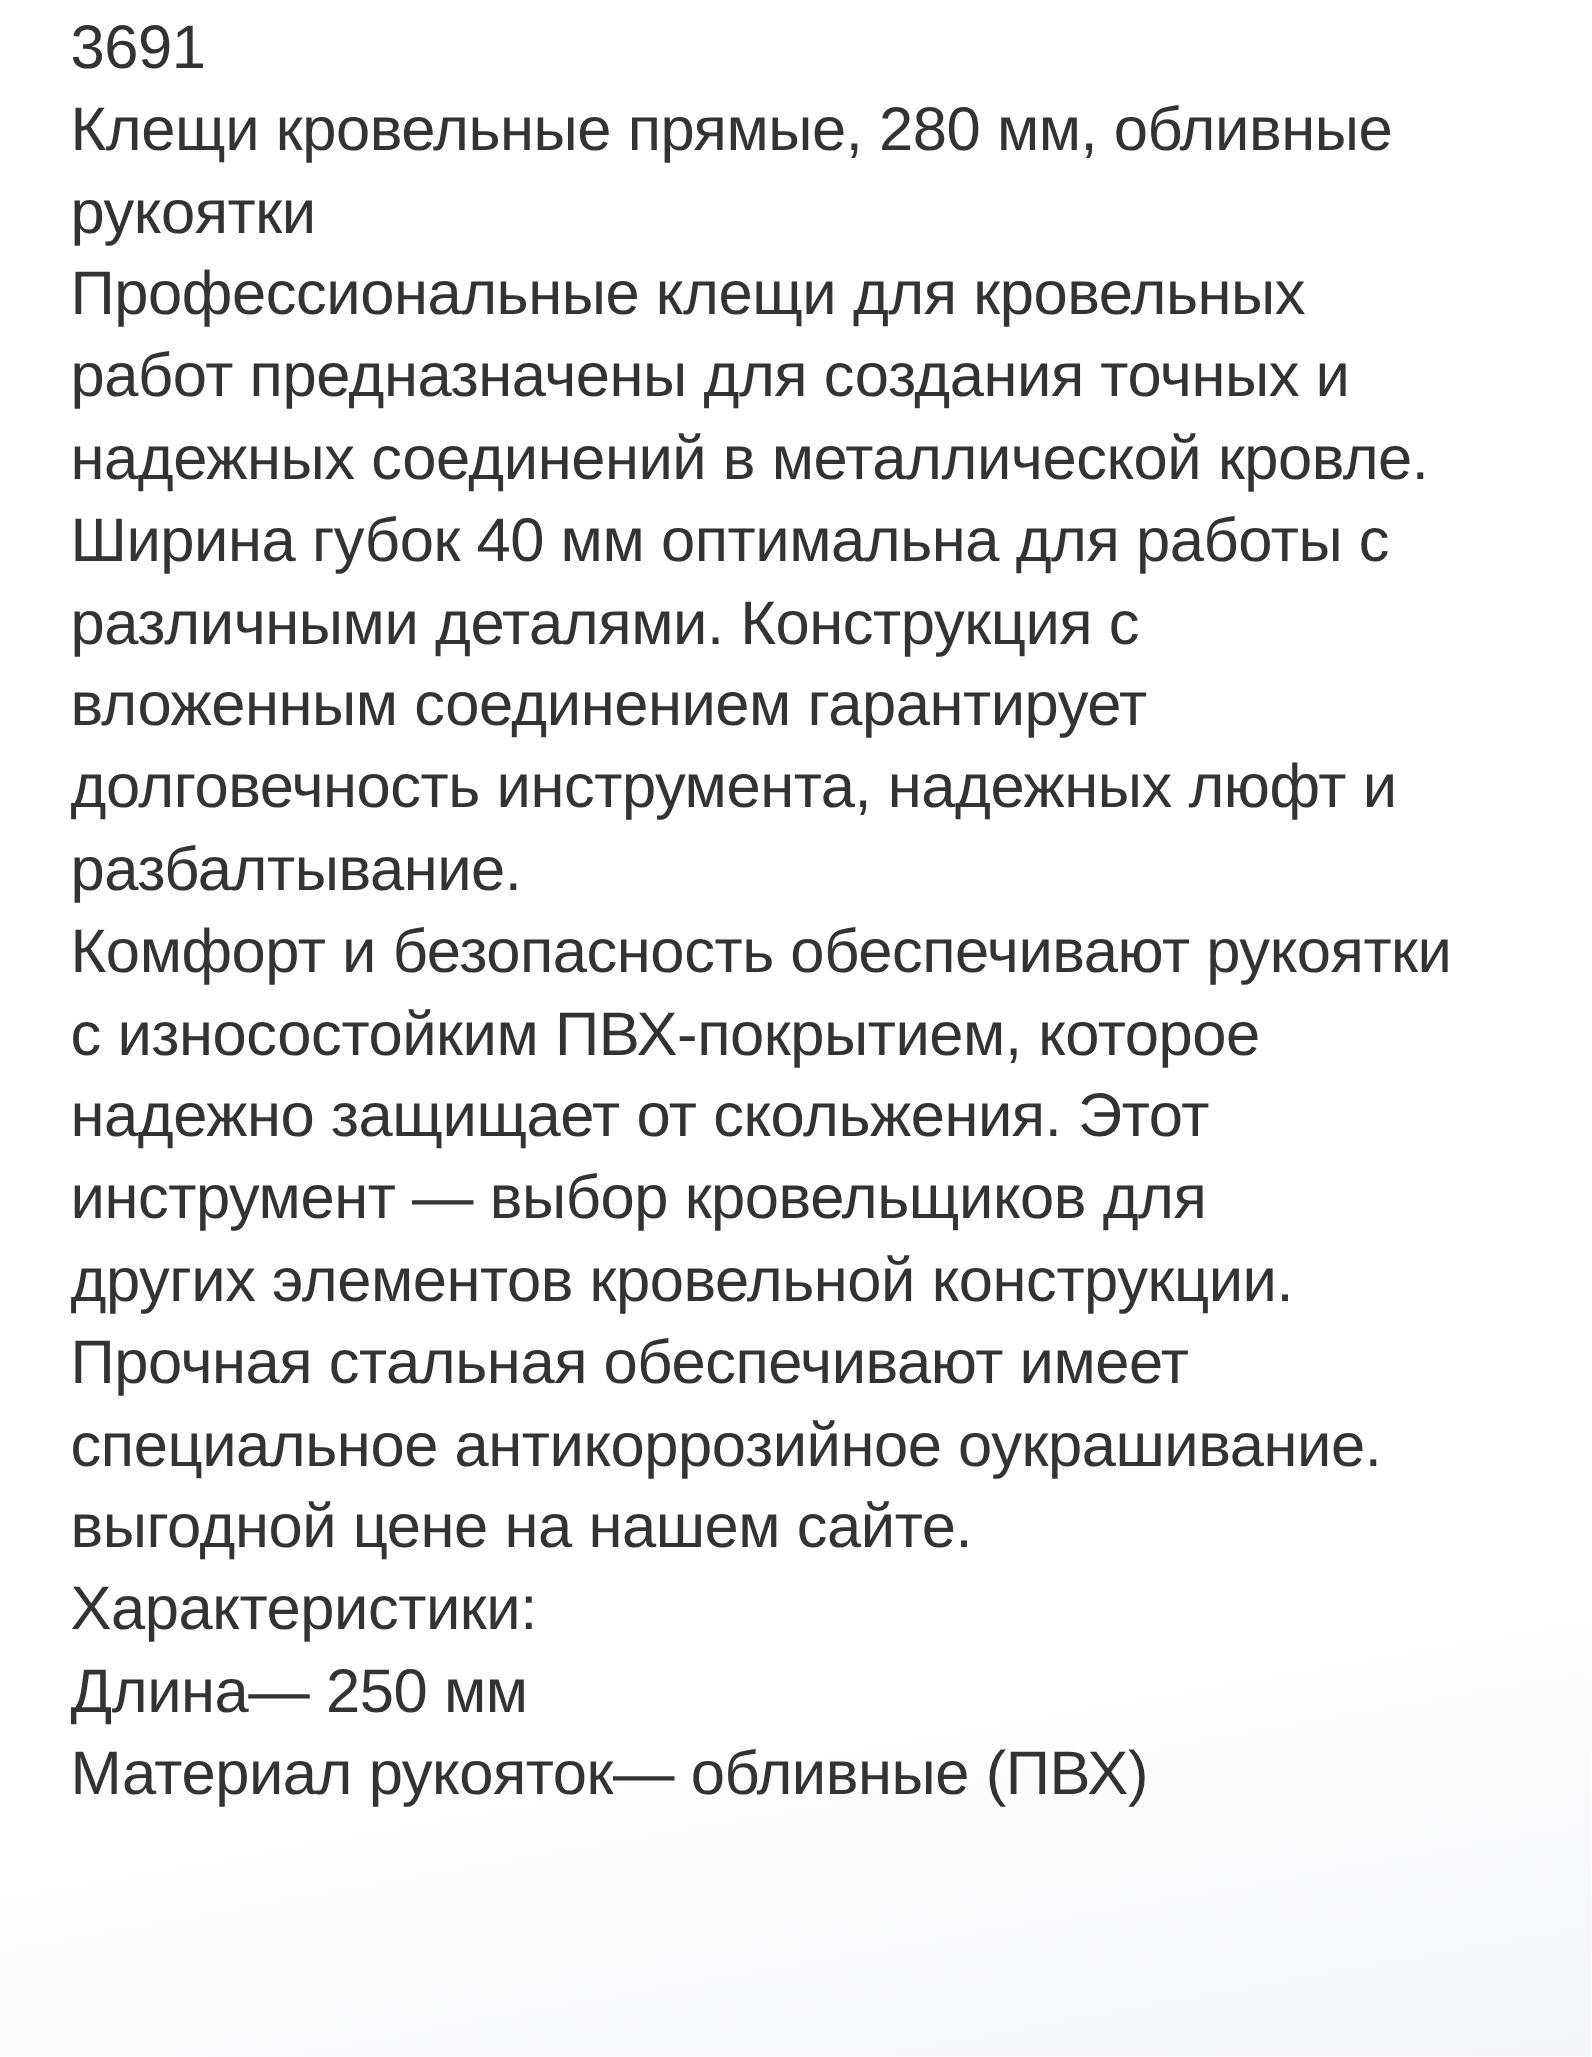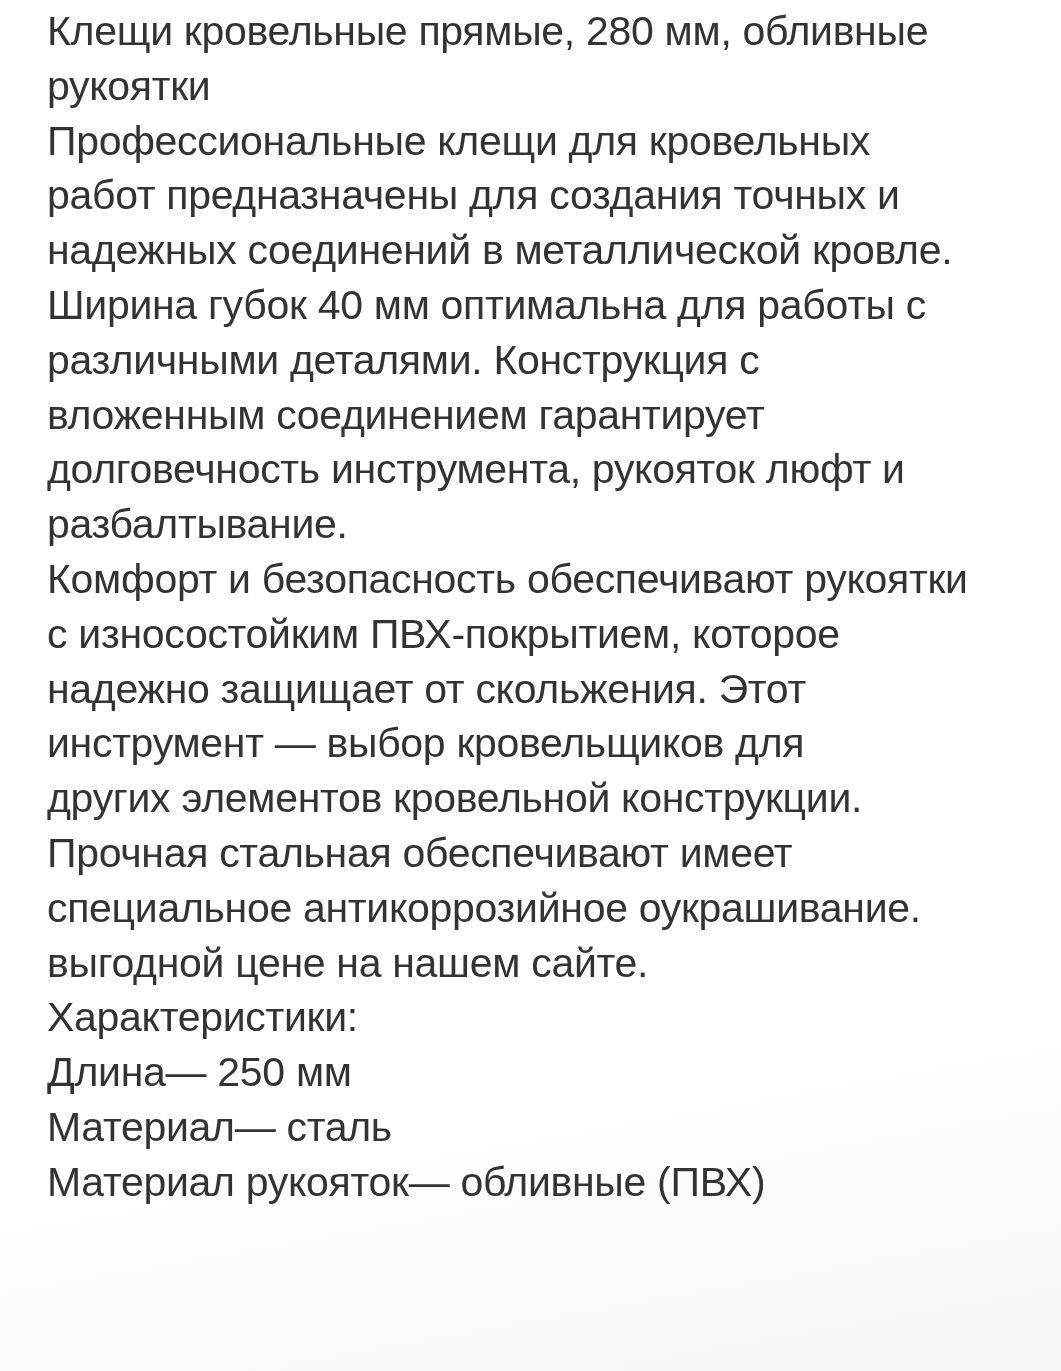--- a/index.html
+++ b/index.html
@@ -30,49 +30,49 @@
   .text-line {
     white-space: nowrap;
   }
 </style>
 </head>
 <body>
 
 <main>
   <div class="text-content" id="text-content">
       <div class="text-section">
+        <div class="text-line">3691</div>
+      </div>
+      <div class="text-section">
         <div class="text-line">Клещи кровельные прямые, 280 мм, обливные</div>
         <div class="text-line">рукоятки</div>
       </div>
       <div class="text-section">
         <div class="text-line">Профессиональные клещи для кровельных</div>
         <div class="text-line">работ предназначены для создания точных и</div>
         <div class="text-line">надежных соединений в металлической кровле.</div>
         <div class="text-line">Ширина губок 40 мм оптимальна для работы с</div>
         <div class="text-line">различными деталями. Конструкция с</div>
         <div class="text-line">вложенным соединением гарантирует</div>
-        <div class="text-line">долговечность инструмента, рукояток люфт и</div>
+        <div class="text-line">долговечность инструмента, надежных люфт и</div>
         <div class="text-line">разбалтывание.</div>
       </div>
       <div class="text-section">
         <div class="text-line">Комфорт и безопасность обеспечивают рукоятки</div>
         <div class="text-line">с износостойким ПВХ-покрытием, которое</div>
         <div class="text-line">надежно защищает от скольжения. Этот</div>
         <div class="text-line">инструмент — выбор кровельщиков для</div>
         <div class="text-line">других элементов кровельной конструкции.</div>
         <div class="text-line">Прочная стальная обеспечивают имеет</div>
         <div class="text-line">специальное антикоррозийное оукрашивание.</div>
         <div class="text-line">выгодной цене на нашем сайте.</div>
       </div>
       <div class="text-section">
         <div class="text-line">Характеристики:</div>
       </div>
       <div class="text-section">
         <div class="text-line">Длина— 250 мм</div>
       </div>
       <div class="text-section">
-        <div class="text-line">Материал— сталь</div>
-      </div>
-      <div class="text-section">
         <div class="text-line">Материал рукояток— обливные (ПВХ)</div>
       </div>
     </div>
 </main>
 
 </body></html>

